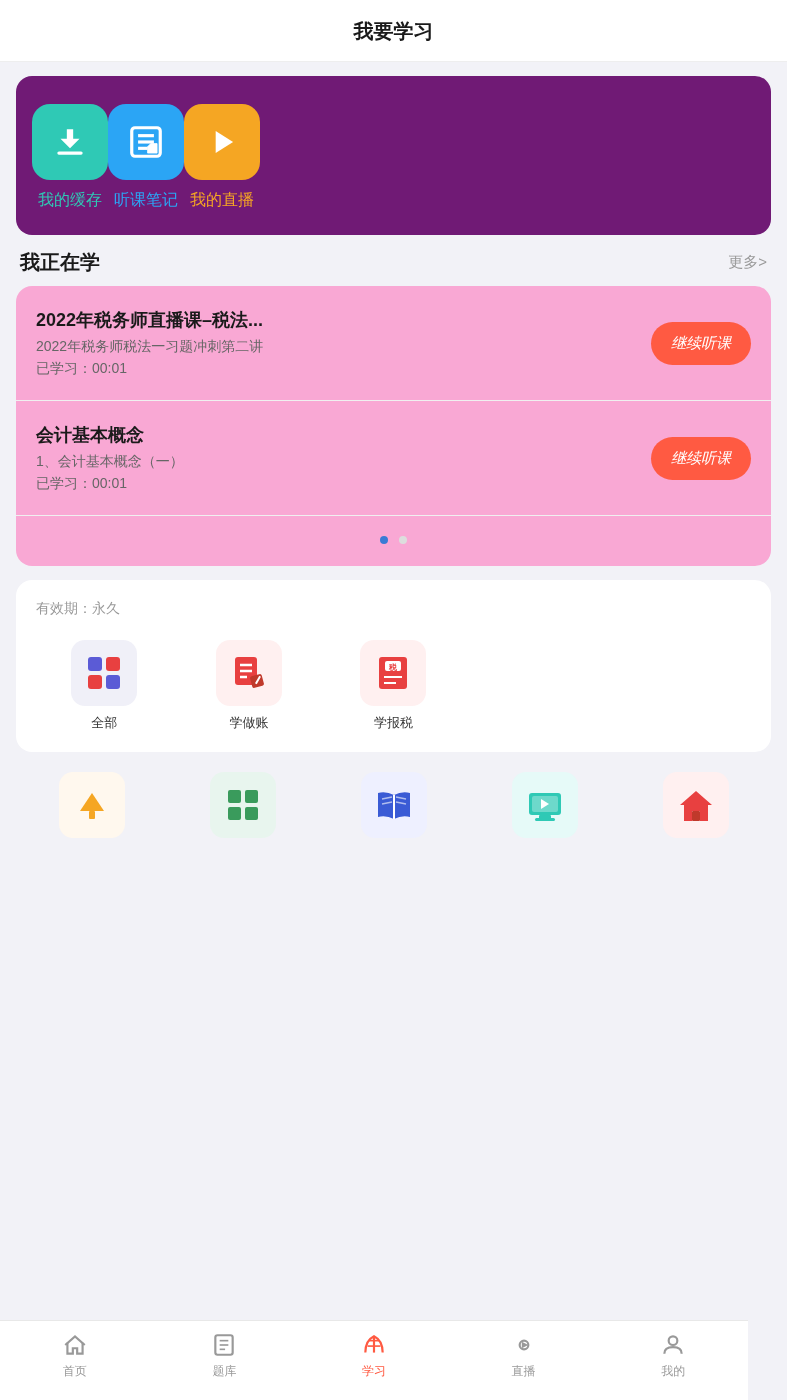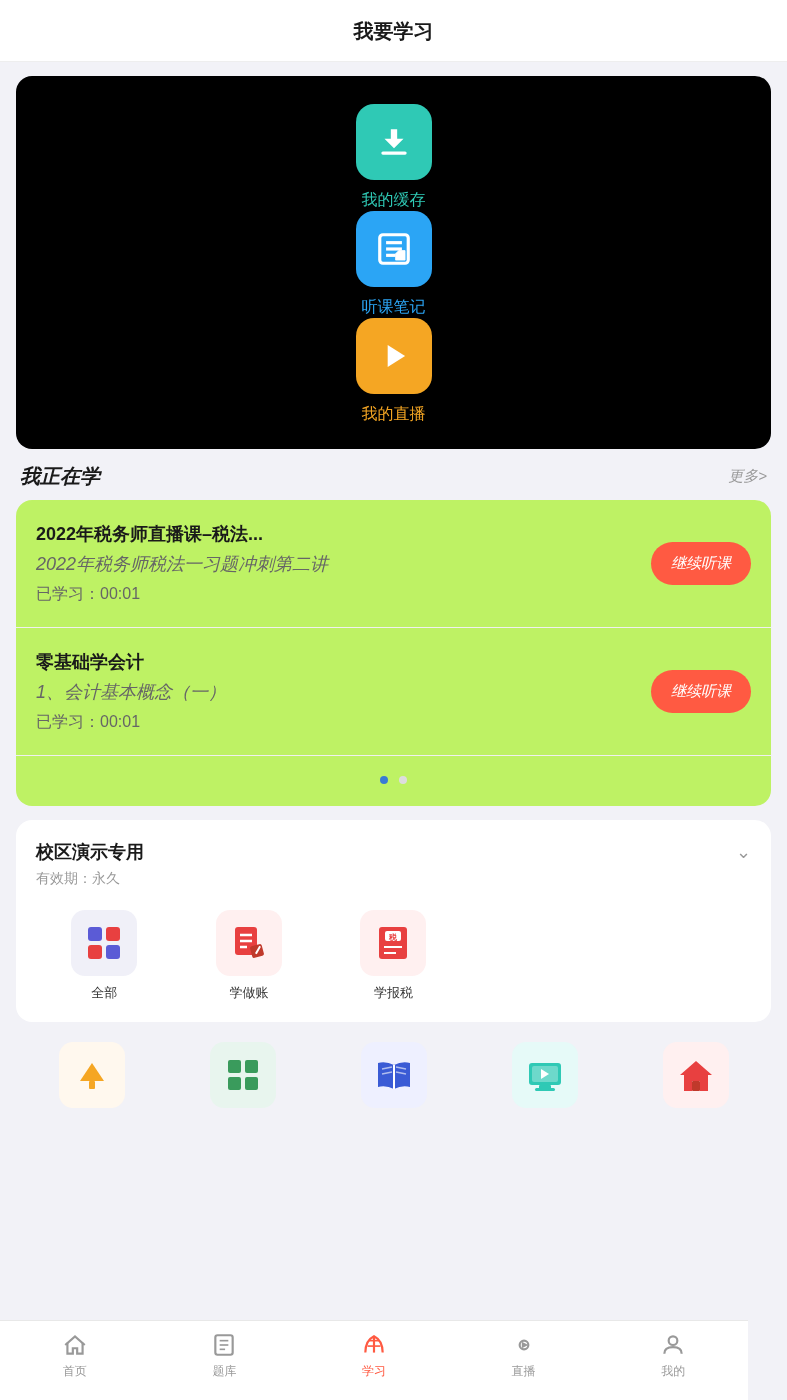--- a/index.html
+++ b/index.html
@@ -18,28 +18,27 @@
       text-align: center;
       padding: 18px 0 16px;
       font-size: 20px;
       font-weight: 600;
       color: #1a1a1a;
       border-bottom: 1px solid #eee;
     }
 
     
     .quick-card {
-      background: #000000;
+      background: #701a75;
       margin: 14px 16px;
       border-radius: 16px;
       padding: 28px 16px 24px;
       display: flex;
       justify-content: flex-start;
       align-items: center;
-      flex-direction: column;
     }
     .quick-item {
       display: flex;
       flex-direction: column;
       align-items: center;
       gap: 10px;
       cursor: pointer;
     }
     .quick-icon {
       width: 76px;
@@ -59,36 +58,35 @@
       font-weight: 500;
     }
 
     
     .section-header {
       display: flex;
       justify-content: space-between;
       align-items: center;
       padding: 0 20px;
       margin: 10px 0 10px;
-      font-style: italic;
     }
     .section-title {
       font-size: 20px;
       font-weight: 700;
       color: #1a1a1a;
     }
     .section-more {
       font-size: 15px;
       color: #999;
       cursor: pointer;
     }
 
     
     .study-card {
-      background: #bef264;
+      background: #f9a8d4;
       margin: 0 16px;
       border-radius: 16px;
       overflow: hidden;
     }
     .study-item {
       padding: 22px 20px;
       display: flex;
       align-items: center;
       justify-content: space-between;
       border-bottom: 1px solid #f0f0f0;
@@ -100,29 +98,27 @@
       flex: 1;
       margin-right: 16px;
     }
     .study-title {
       font-size: 18px;
       font-weight: 700;
       color: #1a1a1a;
       margin-bottom: 6px;
     }
     .study-subtitle {
-      font-size: 18px;
+      font-size: 14px;
       color: #666;
       margin-bottom: 4px;
-      font-style: italic;
     }
     .study-time {
-      font-size: 16px;
+      font-size: 14px;
       color: #666;
-      margin-top: 8px;
     }
     .continue-btn {
       background: #ff5a42;
       color: #fff;
       border: none;
       border-radius: 24px;
       padding: 12px 20px;
       font-size: 15px;
       font-weight: 500;
       cursor: pointer;
@@ -325,43 +321,39 @@
       <div class="study-subtitle">2022年税务师税法一习题冲刺第二讲</div>
       <div class="study-time">
         <span>已学习：</span><span>00:01</span>
       </div>
     </div>
     <button class="continue-btn">继续听课</button>
   </div>
 
   <div class="study-item">
     <div class="study-info">
-      <div class="study-title">零基础学会计</div>
+      <div class="study-title">会计基本概念</div>
       <div class="study-subtitle">1、会计基本概念（一）</div>
       <div class="study-time">
         <span>已学习：</span><span>00:01</span>
       </div>
     </div>
     <button class="continue-btn">继续听课</button>
   </div>
 
   <div class="dots-indicator">
     <span class="dot"></span>
     <span class="dot inactive"></span>
   </div>
 
 </div>
 
 <div class="courses-section">
 
   <div class="courses-card">
-    <div class="course-header">
-      <span class="course-title">校区演示专用</span>
-      <span class="chevron-icon">⌄</span>
-    </div>
     <div class="course-validity">有效期：永久</div>
 
     <div class="course-grid">
 
       <div class="course-grid-item">
         <div class="course-icon-box" style="background:#f0f0f8;">
           <svg width="44" height="44" viewBox="0 0 44 44">
             <rect x="6" y="6" width="14" height="14" rx="3" fill="#5b5bd6"></rect>
             <rect x="24" y="6" width="14" height="14" rx="3" fill="#e84040"></rect>
             <rect x="6" y="24" width="14" height="14" rx="3" fill="#e84040"></rect>

